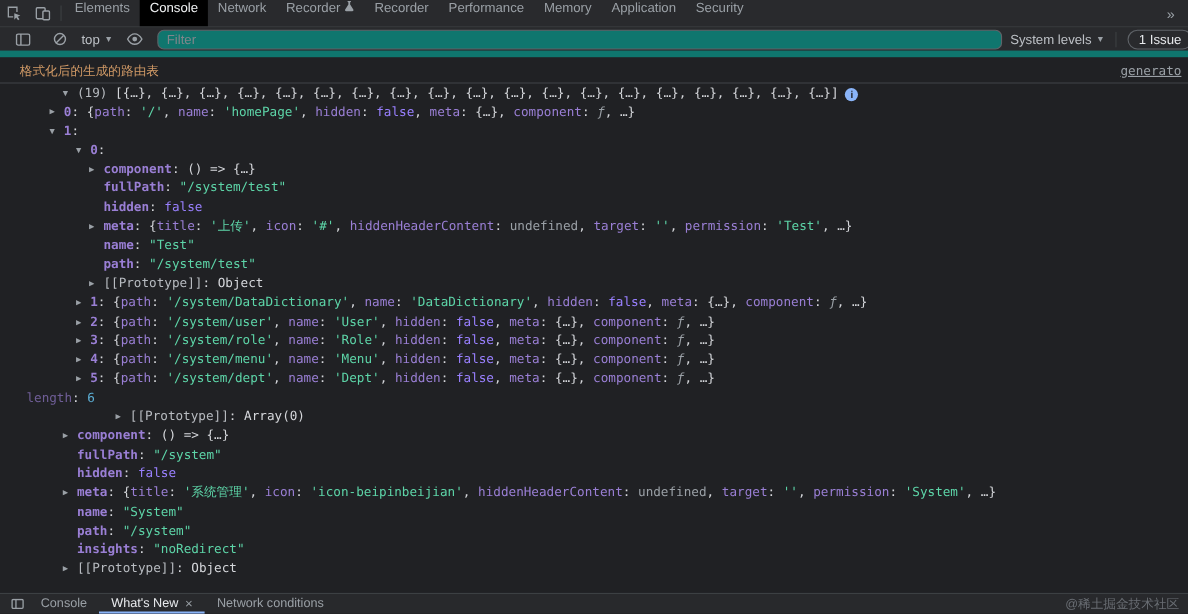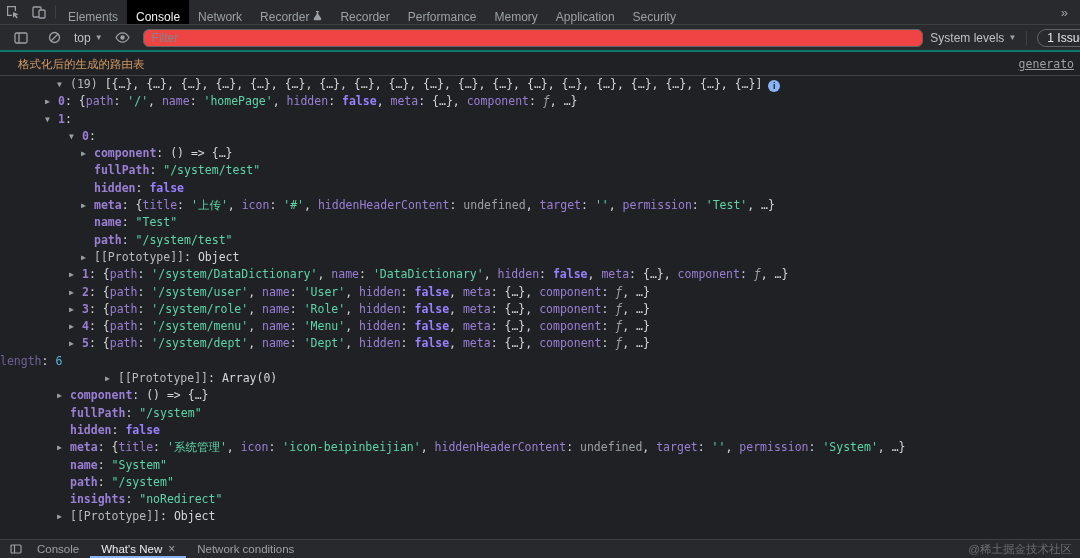--- a/index.html
+++ b/index.html
@@ -15,37 +15,37 @@
   .tabbar {
     height: 25px; flex: 0 0 25px;
     background: #292a2d;
     border-bottom: 1px solid #3c4043;
     display: flex; align-items: stretch;
     font-size: 12px; color: #9aa0a6;
     white-space: nowrap; overflow: hidden;
   }
   .icon-btn { width: 26px; display: flex; align-items: center; justify-content: center; flex: 0 0 auto; }
   .vsep { width: 1px; height: 14px; background: #3c4043; align-self: center; margin: 0 3px; flex: 0 0 auto; }
-  .tab { padding: 0 9px; display: flex; align-items: flex-end; gap: 4px; flex: 0 0 auto; }
+  .tab { padding: 0 9px; display: flex; align-items: flex-start; gap: 4px; flex: 0 0 auto; }
   .tab.selected { background: #000; color: #f1f3f4; }
   .more-tabs { margin-left: auto; padding: 0 12px; display: flex; align-items: center; font-size: 13px; color: #9aa0a6; }
   
   .toolbar {
     height: 27px; flex: 0 0 27px;
     background: #292a2d;
-    border-bottom: 2px solid #0f766e;
+    border-bottom: 6px solid #0f766e;
     display: flex; align-items: center; gap: 7px;
-    padding: 0 4px 0 8px; font-size: 12px; color: #bdc1c6;
+    padding: 0 16px 0 8px; font-size: 12px; color: #bdc1c6;
     white-space: nowrap; overflow: hidden;
   }
   .dropdown { display: flex; align-items: center; gap: 4px; }
   .caret { font-size: 8px; color: #9aa0a6; }
   .filter-input {
     flex: 1 1 auto; height: 18px;
-    background: #ef4444; border: 1px solid #5f6368; border-radius: 6px;
+    background: #0f766e; border: 1px solid #5f6368; border-radius: 6px;
     color: #e8eaed; font-size: 12px; padding: 0 8px; outline: none;
     font-family: "Liberation Sans", sans-serif;
   }
   .filter-input::placeholder { color: #80868b; }
   .issues-badge {
     flex: 0 0 auto;
     border: 1px solid #5f6368; border-radius: 10px;
     padding: 1px 9px; color: #e8eaed; margin-right: -20px;
   }
   
@@ -60,21 +60,21 @@
     border-bottom: 1px solid rgba(154,160,166,.28);
   }
   .log-text { color: #d19a66; }
   .src-link { color: #9aa0a6; text-decoration: underline; cursor: pointer; }
   .crow { line-height: 17.3px; white-space: nowrap; }
   .arrow { display: inline-block; width: 13px; color: #9aa0a6; font-size: 8px; vertical-align: 1px; }
   .tk-k  { color: #9a7fd5; font-weight: bold; }
   .tk-kd { color: #9a7fd5; opacity: .65; }
   .tk-kp { color: #9a7fd5; }
   .tk-s  { color: #5dd5a8; }
-  .tk-b  { color: #9980ff; font-weight: bold; }
+  .tk-b  { color: #9980ff; }
   .tk-n  { color: #5db0d7; }
   .tk-u  { color: #9aa0a6; }
   .tk-f  { color: #9aa0a6; font-style: italic; }
   .tk-p  { color: #d5d7db; }
   .tk-m  { color: #b7bbc0; }
   .info-badge {
     display: inline-flex; width: 12px; height: 12px; border-radius: 50%;
     background: #8ab4f8; color: #202124; font: bold 9px "Liberation Sans", sans-serif;
     align-items: center; justify-content: center; margin-left: 6px; vertical-align: -1px;
   }
@@ -191,21 +191,21 @@
       <div class="crow" style="padding-left: 94px;"><span class="tk-k">hidden</span><span class="tk-p">: </span><span class="tk-b">false</span></div>
       <div class="crow" style="padding-left: 81px;"><span class="arrow">▶</span><span class="tk-k">meta</span><span class="tk-p">: {</span><span class="tk-kp">title</span><span class="tk-p">: </span><span class="tk-s">'上传'</span><span class="tk-p">, </span><span class="tk-kp">icon</span><span class="tk-p">: </span><span class="tk-s">'#'</span><span class="tk-p">, </span><span class="tk-kp">hiddenHeaderContent</span><span class="tk-p">: </span><span class="tk-u">undefined</span><span class="tk-p">, </span><span class="tk-kp">target</span><span class="tk-p">: </span><span class="tk-s">''</span><span class="tk-p">, </span><span class="tk-kp">permission</span><span class="tk-p">: </span><span class="tk-s">'Test'</span><span class="tk-p">, …}</span></div>
       <div class="crow" style="padding-left: 94px;"><span class="tk-k">name</span><span class="tk-p">: </span><span class="tk-s">"Test"</span></div>
       <div class="crow" style="padding-left: 94px;"><span class="tk-k">path</span><span class="tk-p">: </span><span class="tk-s">"/system/test"</span></div>
       <div class="crow" style="padding-left: 81px;"><span class="arrow">▶</span><span class="tk-m">[[Prototype]]</span><span class="tk-p">: </span><span class="tk-p">Object</span></div>
       <div class="crow" style="padding-left: 69px;"><span class="arrow">▶</span><span class="tk-k">1</span><span class="tk-p">: {</span><span class="tk-kp">path</span><span class="tk-p">: </span><span class="tk-s">'/system/DataDictionary'</span><span class="tk-p">, </span><span class="tk-kp">name</span><span class="tk-p">: </span><span class="tk-s">'DataDictionary'</span><span class="tk-p">, </span><span class="tk-kp">hidden</span><span class="tk-p">: </span><span class="tk-b">false</span><span class="tk-p">, </span><span class="tk-kp">meta</span><span class="tk-p">: </span><span class="tk-p">{…}</span><span class="tk-p">, </span><span class="tk-kp">component</span><span class="tk-p">: </span><span class="tk-f">ƒ</span><span class="tk-p">, …}</span></div>
       <div class="crow" style="padding-left: 69px;"><span class="arrow">▶</span><span class="tk-k">2</span><span class="tk-p">: {</span><span class="tk-kp">path</span><span class="tk-p">: </span><span class="tk-s">'/system/user'</span><span class="tk-p">, </span><span class="tk-kp">name</span><span class="tk-p">: </span><span class="tk-s">'User'</span><span class="tk-p">, </span><span class="tk-kp">hidden</span><span class="tk-p">: </span><span class="tk-b">false</span><span class="tk-p">, </span><span class="tk-kp">meta</span><span class="tk-p">: </span><span class="tk-p">{…}</span><span class="tk-p">, </span><span class="tk-kp">component</span><span class="tk-p">: </span><span class="tk-f">ƒ</span><span class="tk-p">, …}</span></div>
       <div class="crow" style="padding-left: 69px;"><span class="arrow">▶</span><span class="tk-k">3</span><span class="tk-p">: {</span><span class="tk-kp">path</span><span class="tk-p">: </span><span class="tk-s">'/system/role'</span><span class="tk-p">, </span><span class="tk-kp">name</span><span class="tk-p">: </span><span class="tk-s">'Role'</span><span class="tk-p">, </span><span class="tk-kp">hidden</span><span class="tk-p">: </span><span class="tk-b">false</span><span class="tk-p">, </span><span class="tk-kp">meta</span><span class="tk-p">: </span><span class="tk-p">{…}</span><span class="tk-p">, </span><span class="tk-kp">component</span><span class="tk-p">: </span><span class="tk-f">ƒ</span><span class="tk-p">, …}</span></div>
       <div class="crow" style="padding-left: 69px;"><span class="arrow">▶</span><span class="tk-k">4</span><span class="tk-p">: {</span><span class="tk-kp">path</span><span class="tk-p">: </span><span class="tk-s">'/system/menu'</span><span class="tk-p">, </span><span class="tk-kp">name</span><span class="tk-p">: </span><span class="tk-s">'Menu'</span><span class="tk-p">, </span><span class="tk-kp">hidden</span><span class="tk-p">: </span><span class="tk-b">false</span><span class="tk-p">, </span><span class="tk-kp">meta</span><span class="tk-p">: </span><span class="tk-p">{…}</span><span class="tk-p">, </span><span class="tk-kp">component</span><span class="tk-p">: </span><span class="tk-f">ƒ</span><span class="tk-p">, …}</span></div>
       <div class="crow" style="padding-left: 69px;"><span class="arrow">▶</span><span class="tk-k">5</span><span class="tk-p">: {</span><span class="tk-kp">path</span><span class="tk-p">: </span><span class="tk-s">'/system/dept'</span><span class="tk-p">, </span><span class="tk-kp">name</span><span class="tk-p">: </span><span class="tk-s">'Dept'</span><span class="tk-p">, </span><span class="tk-kp">hidden</span><span class="tk-p">: </span><span class="tk-b">false</span><span class="tk-p">, </span><span class="tk-kp">meta</span><span class="tk-p">: </span><span class="tk-p">{…}</span><span class="tk-p">, </span><span class="tk-kp">component</span><span class="tk-p">: </span><span class="tk-f">ƒ</span><span class="tk-p">, …}</span></div>
-      <div class="crow" style=""><span class="tk-kd">length</span><span class="tk-p">: </span><span class="tk-n">6</span></div>
+      <div class="crow" style=" margin-left: 24px;"><span class="tk-kd">length</span><span class="tk-p">: </span><span class="tk-n">6</span></div>
       <div class="crow" style="padding-left: 105px;"><span class="arrow">▶</span><span class="tk-m">[[Prototype]]</span><span class="tk-p">: </span><span class="tk-p">Array(0)</span></div>
       <div class="crow" style="padding-left: 57px;"><span class="arrow">▶</span><span class="tk-k">component</span><span class="tk-p">: </span><span class="tk-p">() =&gt; {…}</span></div>
       <div class="crow" style="padding-left: 70px;"><span class="tk-k">fullPath</span><span class="tk-p">: </span><span class="tk-s">"/system"</span></div>
       <div class="crow" style="padding-left: 70px;"><span class="tk-k">hidden</span><span class="tk-p">: </span><span class="tk-b">false</span></div>
       <div class="crow" style="padding-left: 57px;"><span class="arrow">▶</span><span class="tk-k">meta</span><span class="tk-p">: {</span><span class="tk-kp">title</span><span class="tk-p">: </span><span class="tk-s">'系统管理'</span><span class="tk-p">, </span><span class="tk-kp">icon</span><span class="tk-p">: </span><span class="tk-s">'icon-beipinbeijian'</span><span class="tk-p">, </span><span class="tk-kp">hiddenHeaderContent</span><span class="tk-p">: </span><span class="tk-u">undefined</span><span class="tk-p">, </span><span class="tk-kp">target</span><span class="tk-p">: </span><span class="tk-s">''</span><span class="tk-p">, </span><span class="tk-kp">permission</span><span class="tk-p">: </span><span class="tk-s">'System'</span><span class="tk-p">, …}</span></div>
       <div class="crow" style="padding-left: 70px;"><span class="tk-k">name</span><span class="tk-p">: </span><span class="tk-s">"System"</span></div>
       <div class="crow" style="padding-left: 70px;"><span class="tk-k">path</span><span class="tk-p">: </span><span class="tk-s">"/system"</span></div>
       <div class="crow" style="padding-left: 70px;"><span class="tk-k">insights</span><span class="tk-p">: </span><span class="tk-s">"noRedirect"</span></div>
       <div class="crow" style="padding-left: 57px;"><span class="arrow">▶</span><span class="tk-m">[[Prototype]]</span><span class="tk-p">: </span><span class="tk-p">Object</span></div>
     </div>

